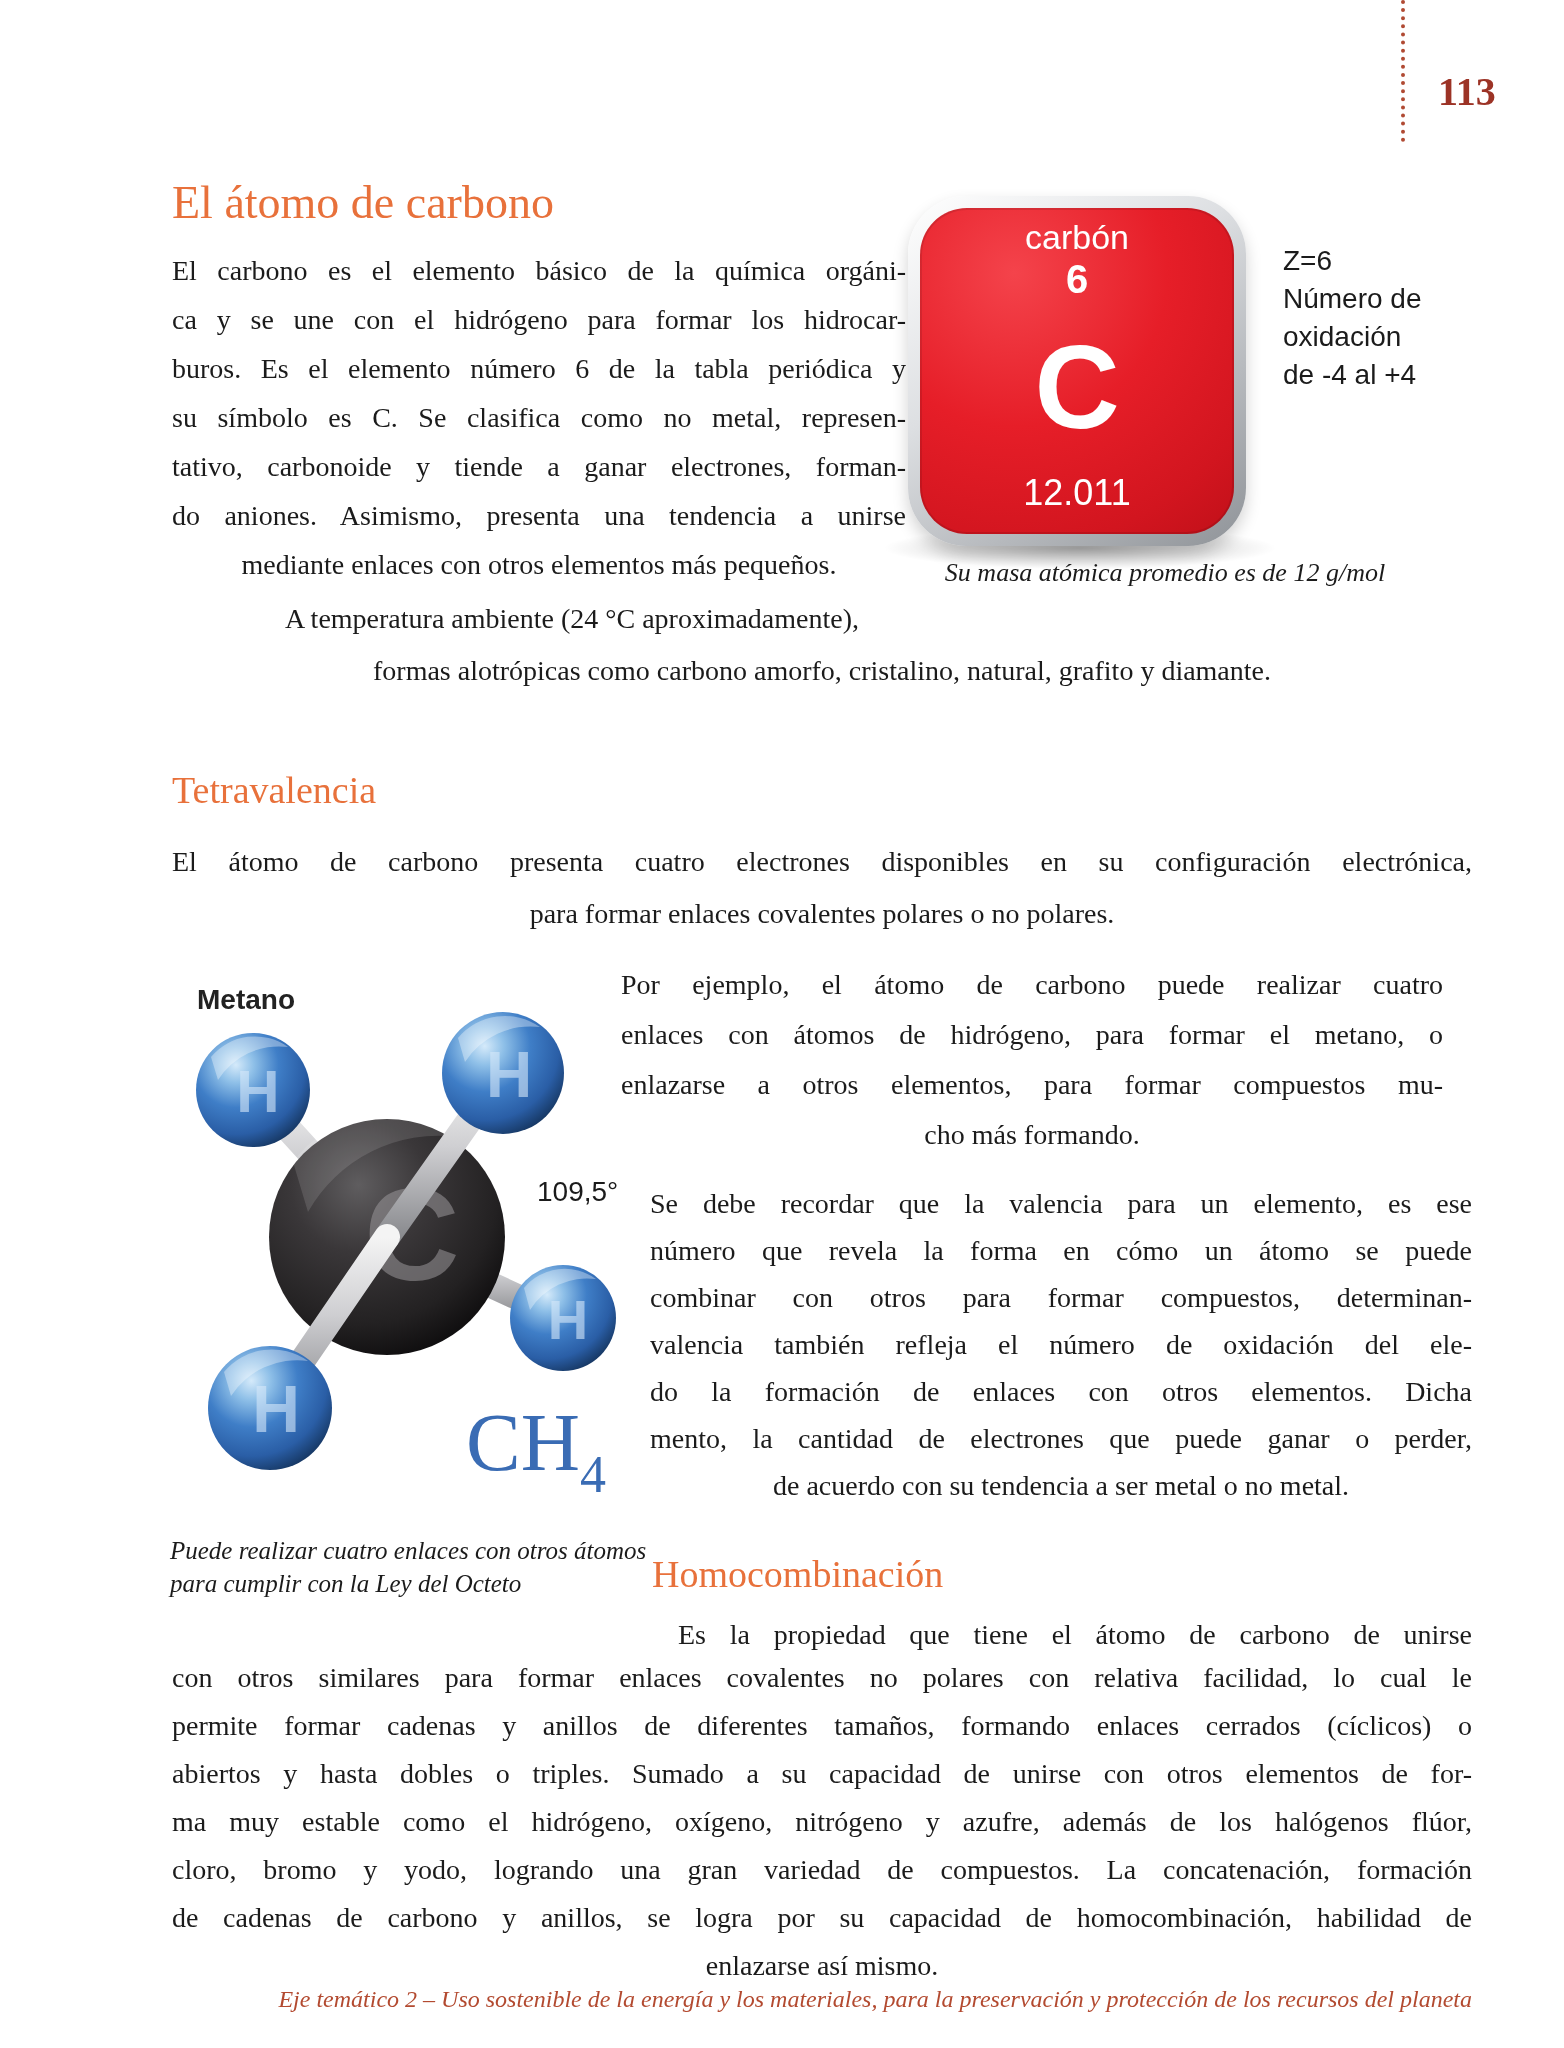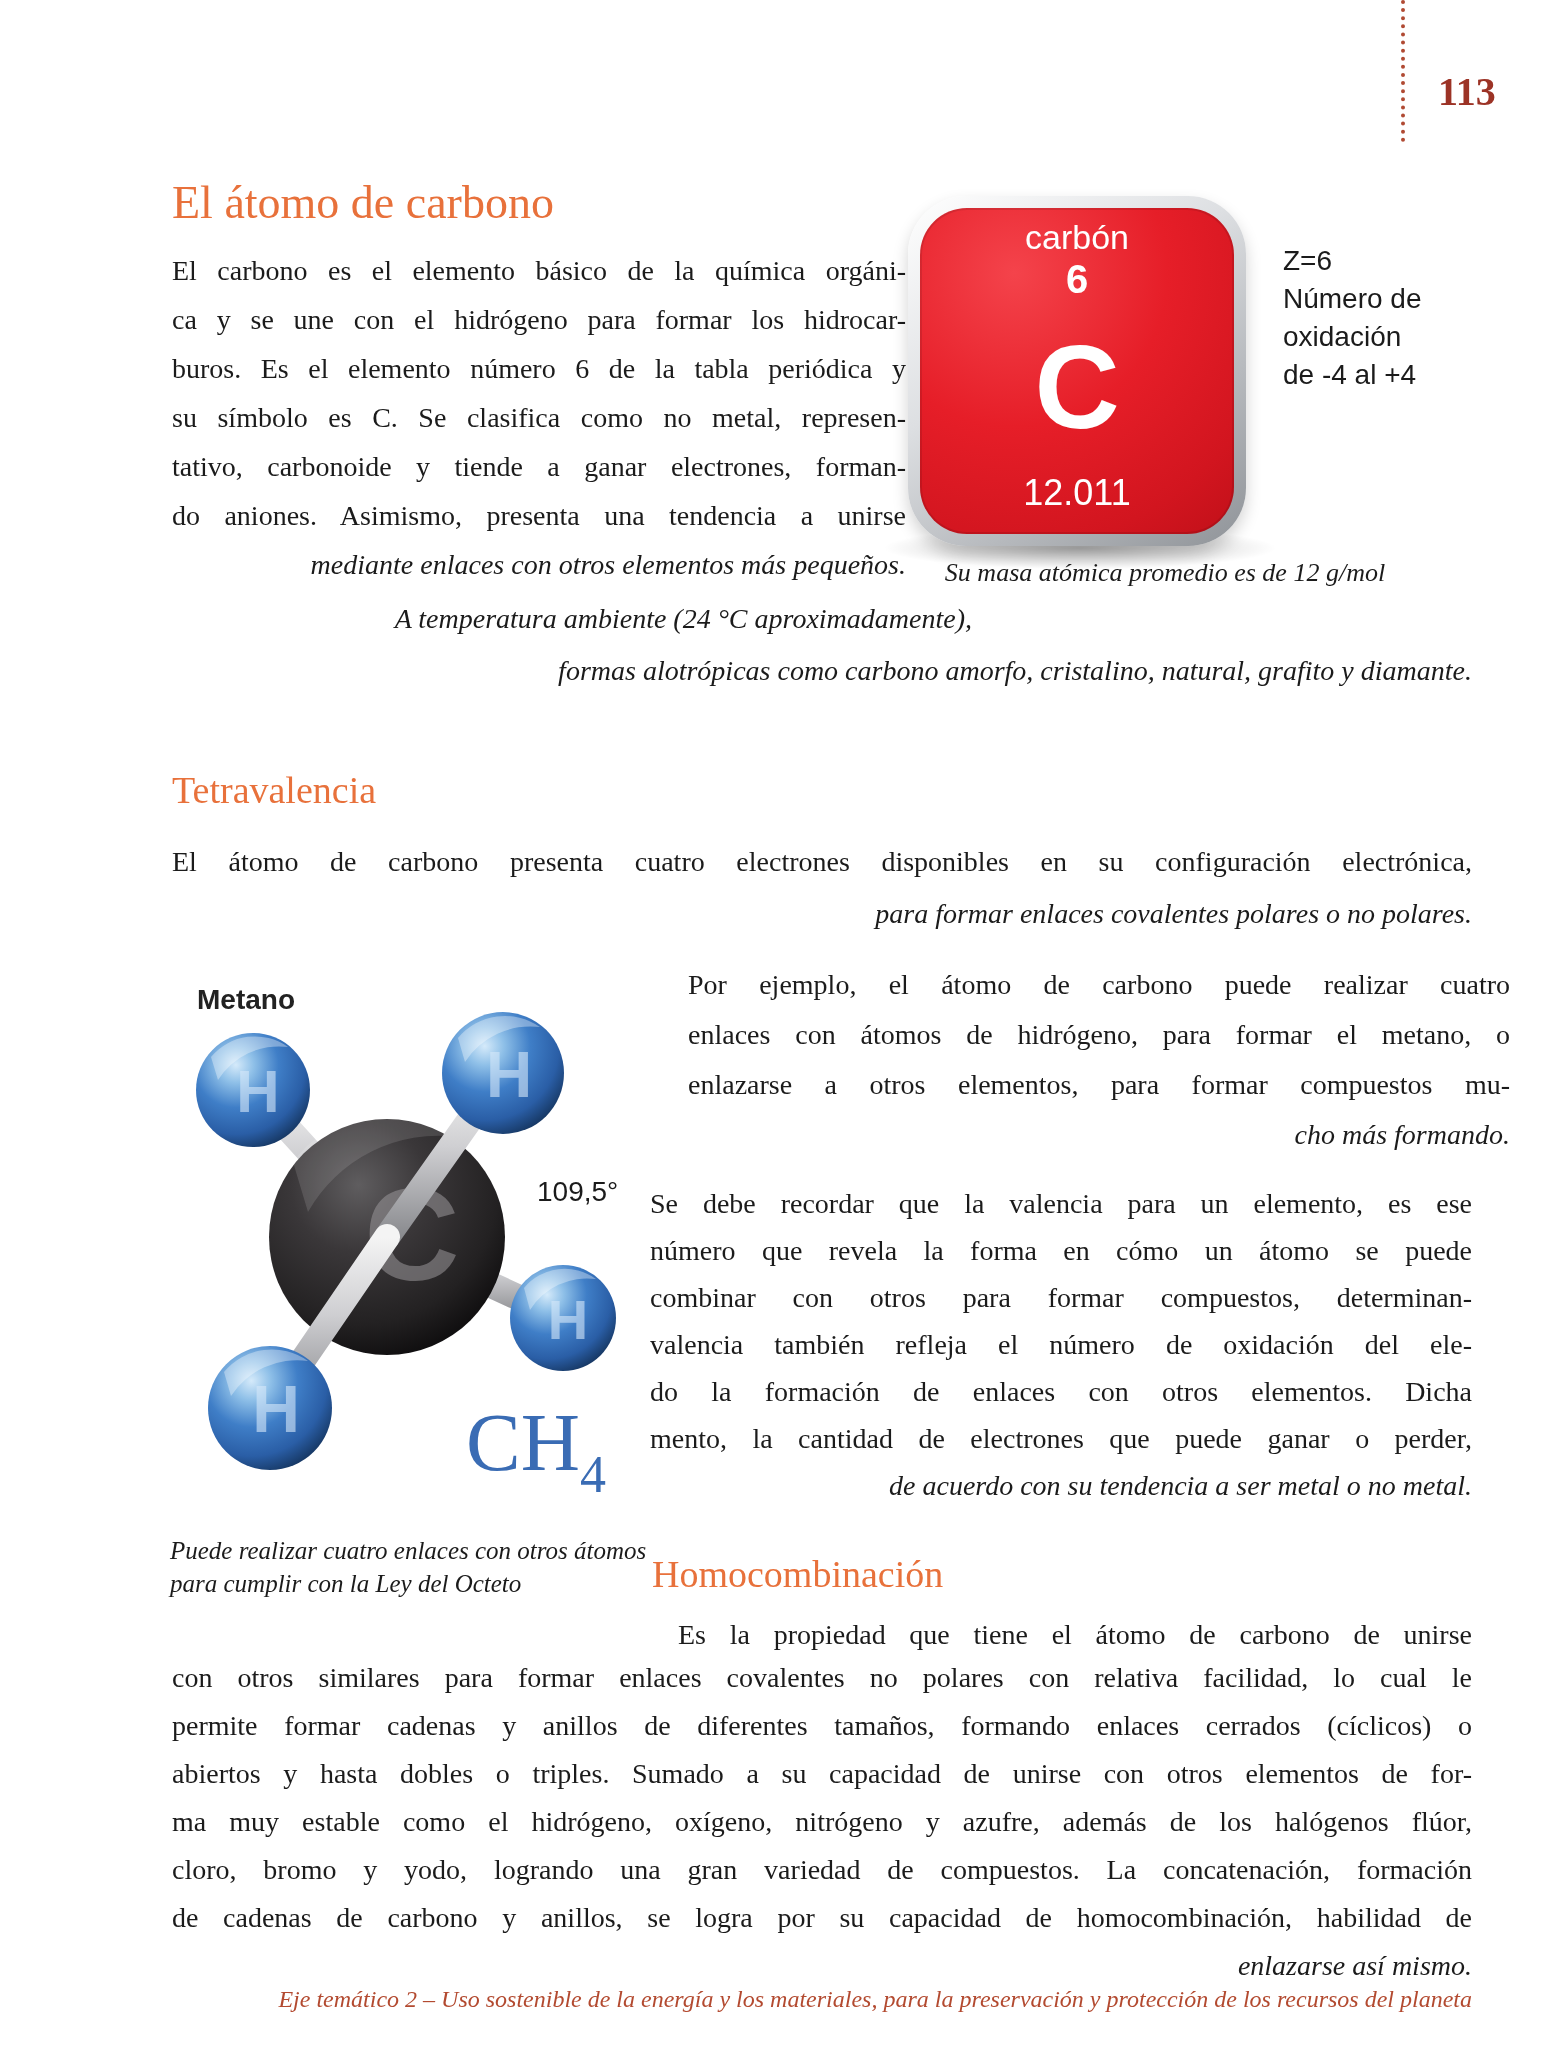--- a/index.html
+++ b/index.html
@@ -4,27 +4,27 @@
 <style>
   html,body{margin:0;padding:0;}
   body{
     width:1564px;height:2048px;position:relative;background:#ffffff;
     font-family:"Liberation Serif",serif;color:#1b1b1b;overflow:hidden;
   }
   .abs{position:absolute;}
   .line-group{position:absolute;}
   .line-group > div{font-size:28px;color:#1b1b1b;}
   .just{text-align:justify;text-align-last:justify;}
-  .last{text-align:right;font-style:italic;}
+  .last{text-align:center;}
   
   #p1{left:172px;top:246px;width:734px;line-height:49px;}
   #p2a{left:172px;top:594px;width:800px;line-height:49px;}
   #p2b{left:172px;top:645px;width:1300px;line-height:52px;}
   #p3{left:172px;top:836px;width:1300px;line-height:52px;}
-  #p4{left:688px;top:960px;width:822px;line-height:50px;}
+  #p4{left:621px;top:960px;width:822px;line-height:50px;}
   #p5{left:650px;top:1180px;width:822px;line-height:47px;}
   #p6a{left:652px;top:1616px;width:820px;line-height:38px;text-indent:26px;}
   #p6b{left:172px;top:1654px;width:1300px;line-height:48px;}
   
   .orange-heading{position:absolute;font-family:"Liberation Serif",serif;font-weight:normal;color:#E8713B;}
   #title{left:172px;top:176px;font-size:46px;}
   #tetra-h{left:172px;top:768px;font-size:38px;}
   #homo-h{left:652px;top:1552px;font-size:38px;}
   
   #dotline{left:1401px;top:0;height:142px;width:0;border-left:4px dotted #B04A33;}

